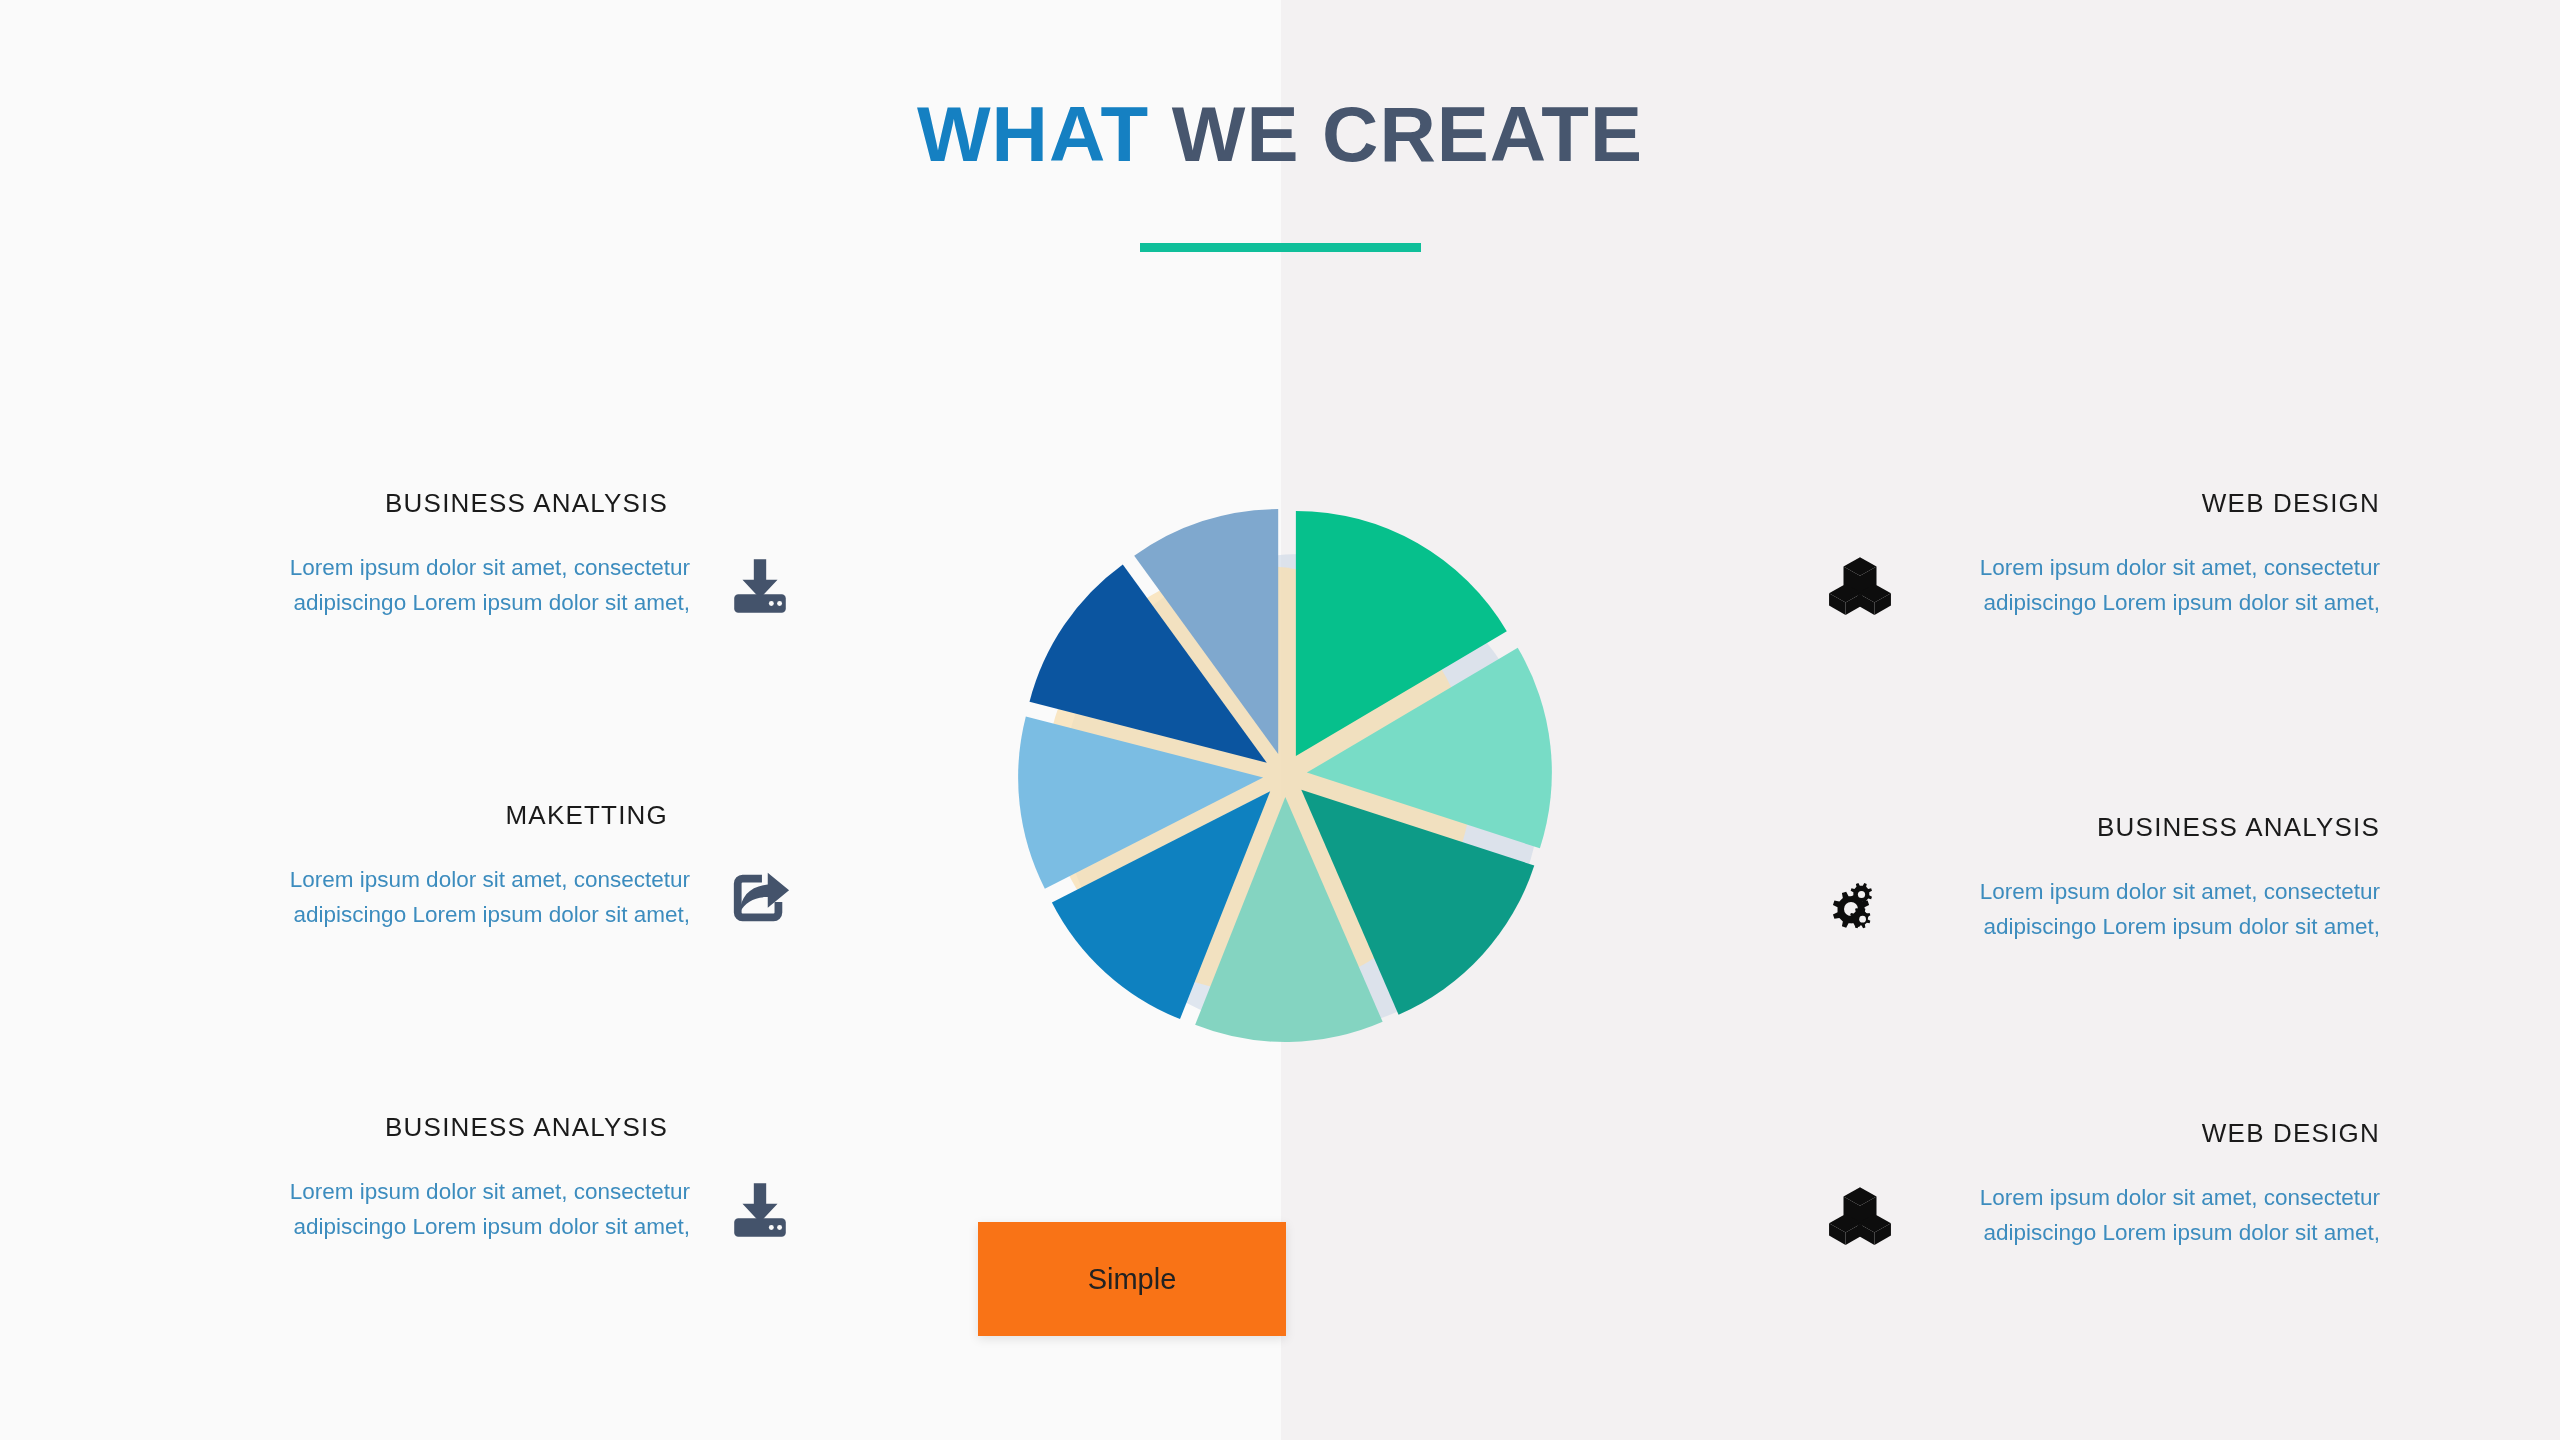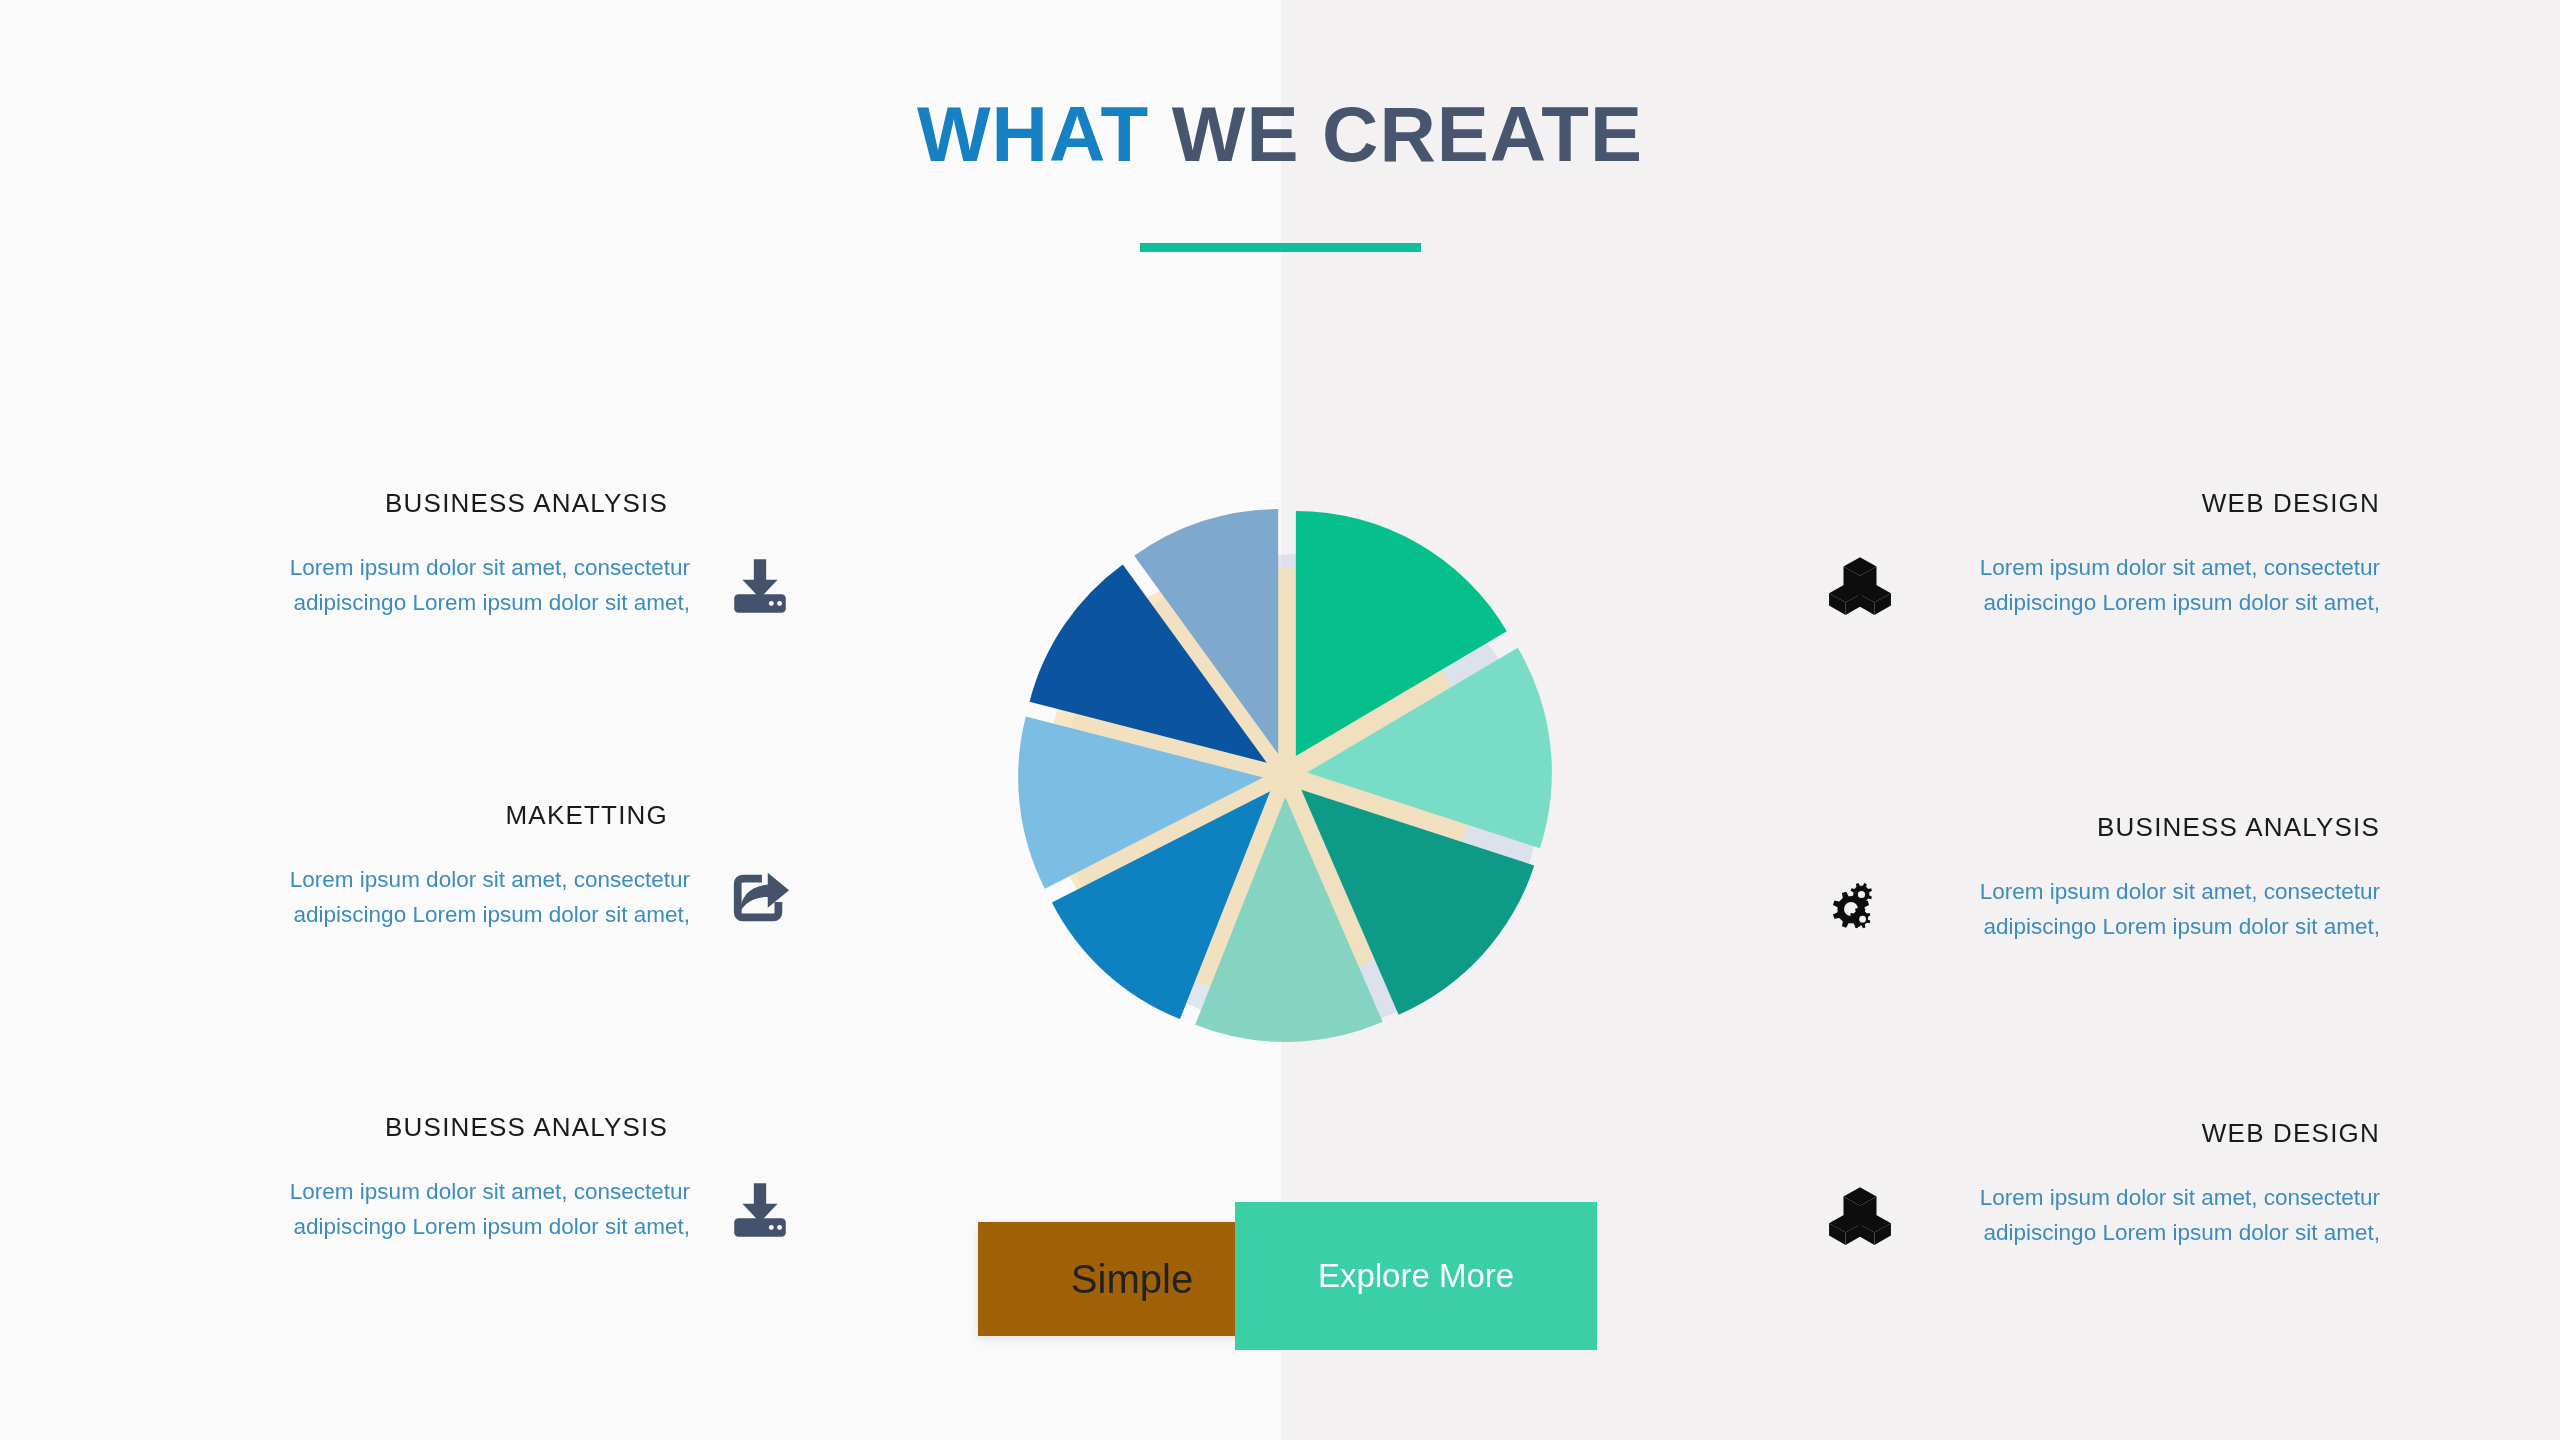--- a/index.html
+++ b/index.html
@@ -129,25 +129,25 @@
     position: absolute;
     left: 980px; top: 470px;
     width: 600px; height: 630px;
   }
 
   
   #btn-simple {
     position: absolute;
     left: 978px; top: 1222px;
     width: 308px; height: 114px;
-    background: #a16207;
+    background: #f97316;
     border: none;
     box-shadow: 0 3px 10px rgba(0,0,0,0.10);
     font-family: "Liberation Sans", sans-serif;
-    font-size: 40px;
+    font-size: 29px;
     color: #222222;
     font-weight: 400;
     cursor: pointer;
     display: flex;
     align-items: center;
     justify-content: center;
   }
   #btn-explore {
     position: absolute;
     left: 1235px; top: 1202px;
@@ -288,15 +288,14 @@
         <path d="M 321.2718840895294 319.806275297215 L 554.280730581842 395.51543891907716 A 245 245 0 0 1 418.57311729505057 544.6561585897904 Z" fill="#0D9B87"></path>
         <path d="M 305.34556098086006 326.99728591459655 L 402.64679418638127 551.847169207172 A 245 245 0 0 1 215.1550455731139 554.7925249572181 Z" fill="#84D4C1"></path>
         <path d="M 290.193724702785 321.2718840895294 L 200.00320929503886 549.067123132151 A 245 245 0 0 1 71.89712627663485 432.4995565257183 Z" fill="#0E81C0"></path>
         <path d="M 283.13285897998605 307.414154844003 L 64.8362605538359 418.6418272801919 A 245 245 0 0 1 45.82998450347145 246.48513248861354 Z" fill="#7BBDE3"></path>
         <path d="M 286.80422736595966 292.63416568725313 L 49.50135288944506 231.70514333186367 A 245 245 0 0 1 142.7968405543037 94.42500206539103 Z" fill="#0B55A0"></path>
         <path d="M 298.20162612375117 284.0767566415066 L 154.19423931209522 85.86759301964452 A 245 245 0 0 1 298.2016261237511 39.07675664150662 Z" fill="#7FA8CE"></path>
       </g>
   </svg>
 
   <button id="btn-simple">Simple</button>
-  <button id="btn-explore">Explore More</button>
 
 </div>
 
 </body></html>

